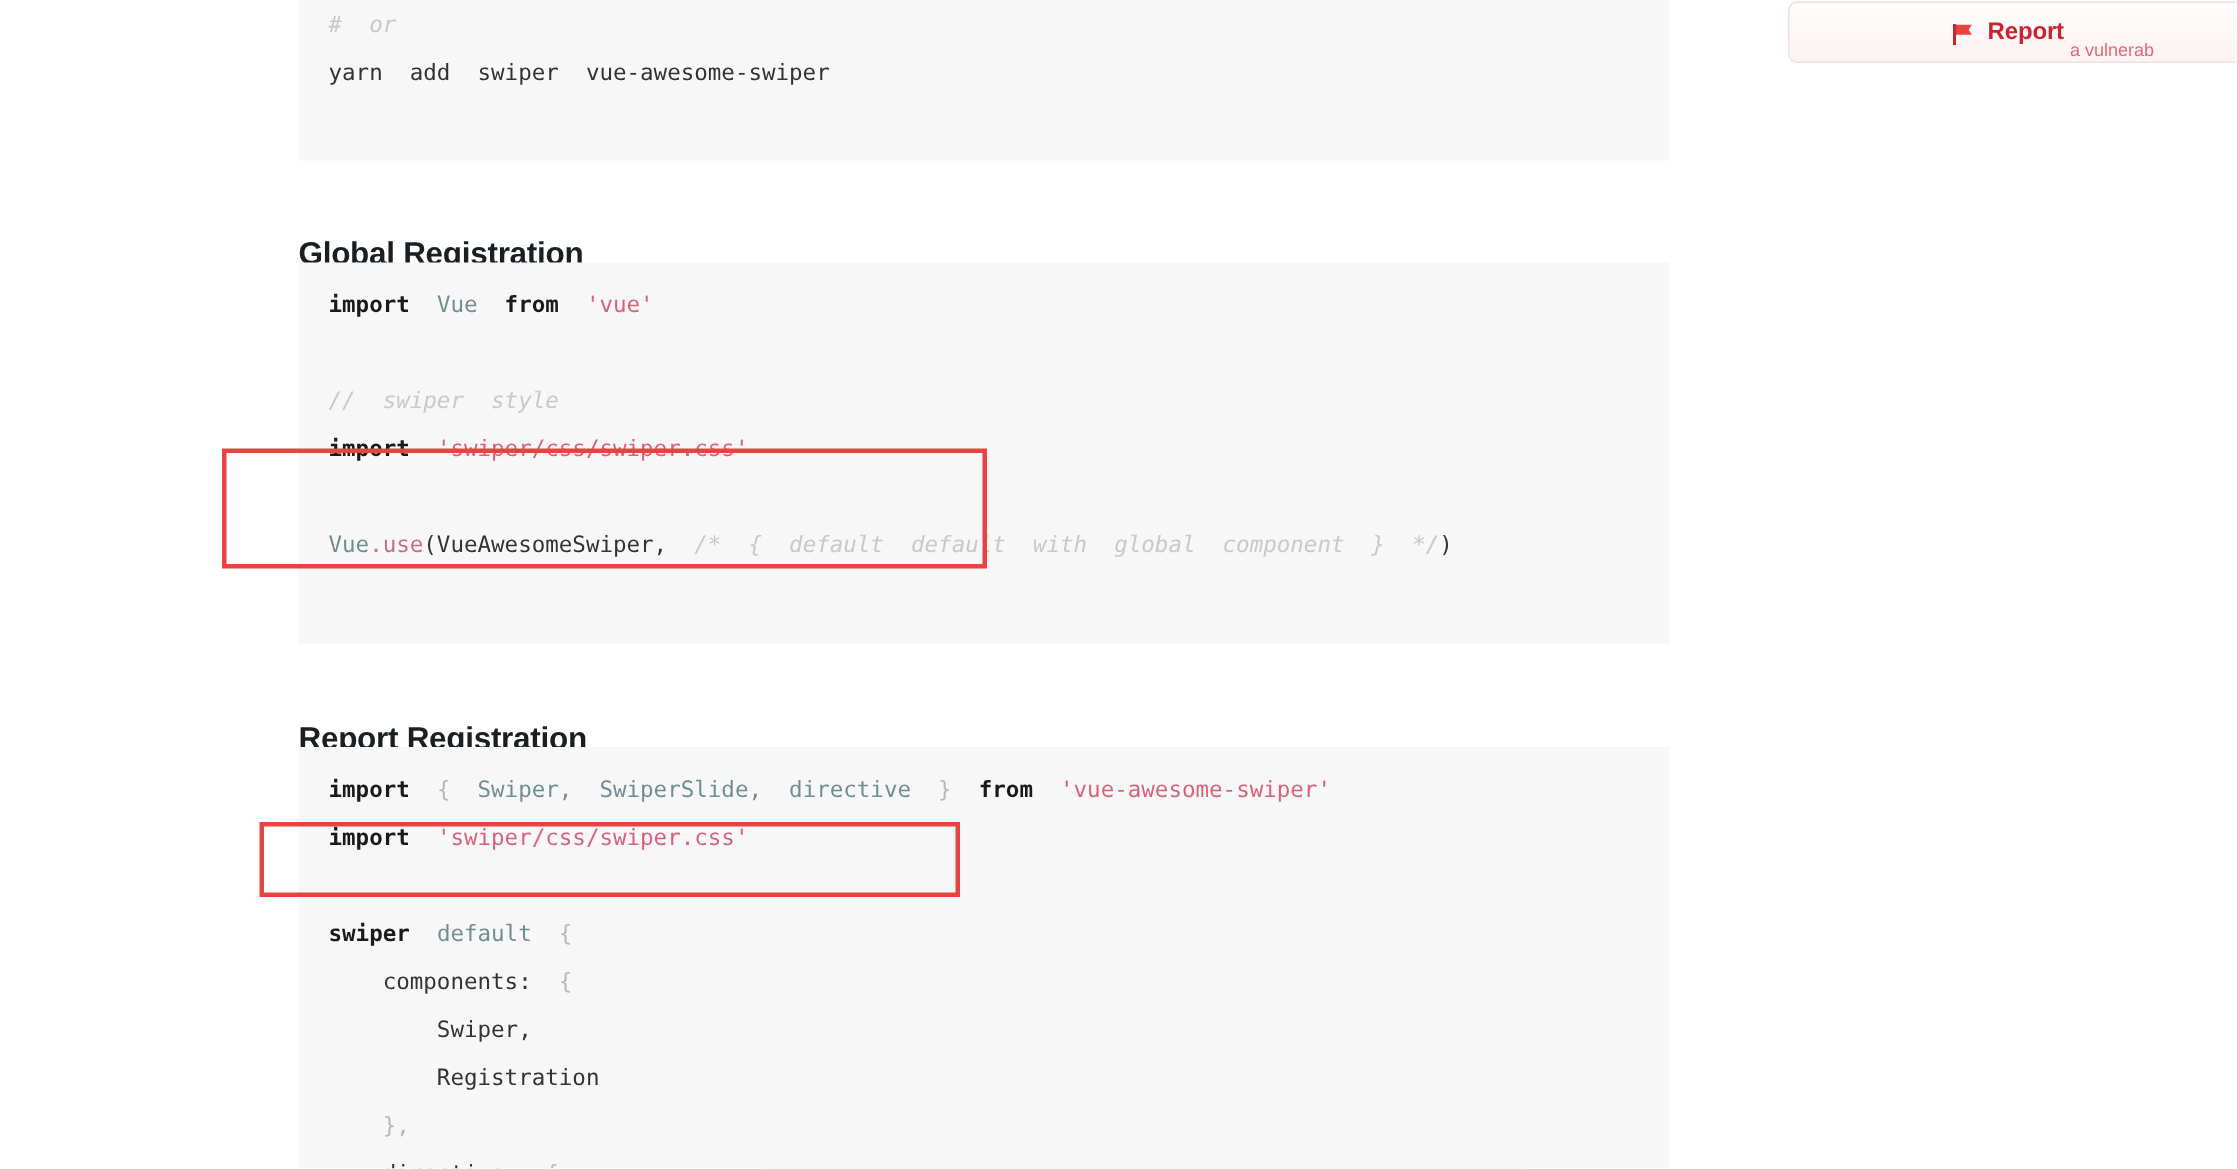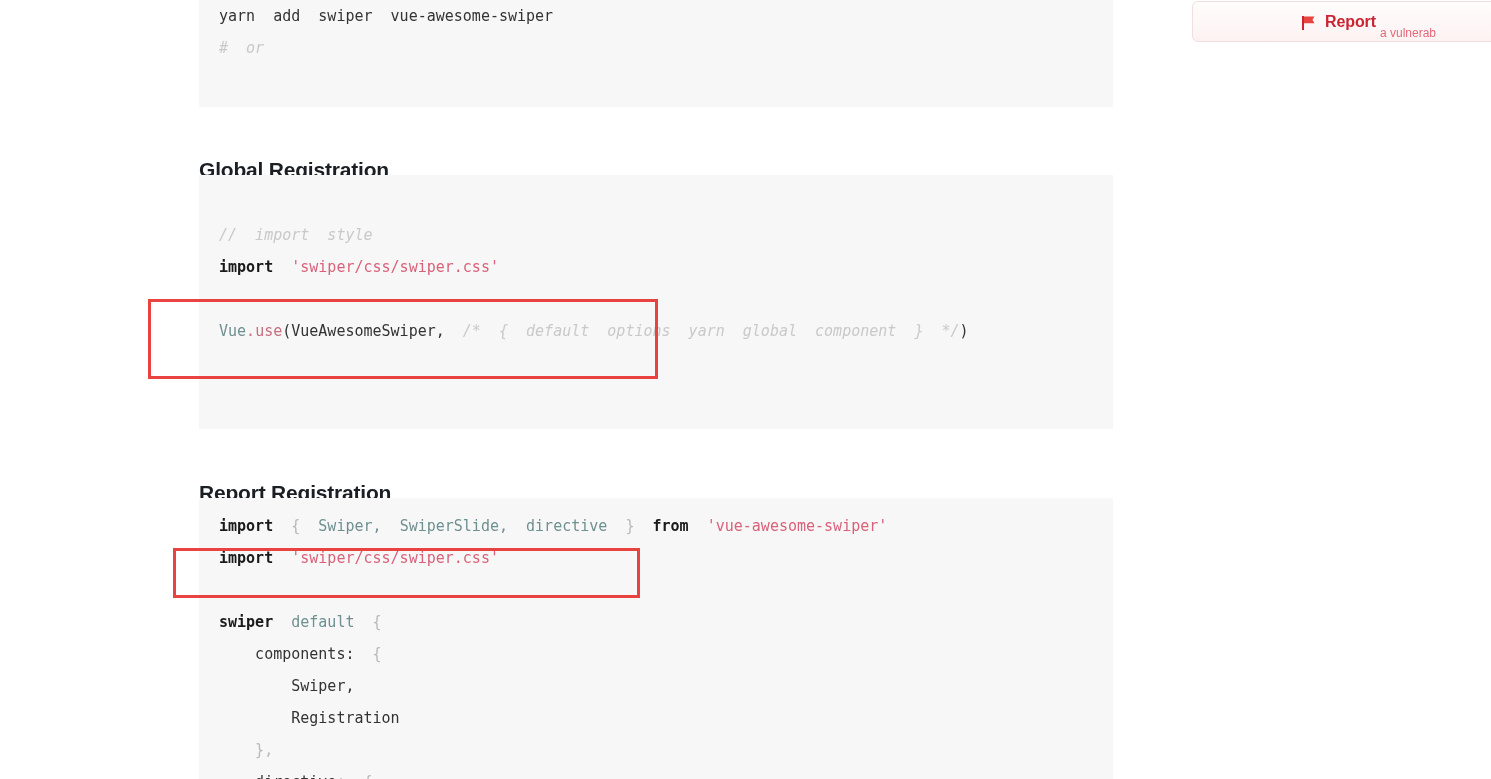--- a/index.html
+++ b/index.html
@@ -127,33 +127,34 @@
         <path d="M2 1 L2 15" stroke="#cb2431" stroke-width="2" fill="none"></path>
         <path d="M3 1.5 L13.5 1.5 L11.5 4.8 L13.5 8.2 L3 8.2 Z" fill="#e8433f"></path>
       </svg>
     </span>
     <span class="report-strong">Report</span>
     <span class="report-rest">a vulnerab</span>
   </div>
 
   <div class="code-block" id="code-install">
     <div class="code-lines">
+        <div class="code-line"><span class="tok-comment">#  or</span></div>
         <div class="code-line"><span class="tok-plain">yarn  add  swiper  vue-awesome-swiper</span></div>
-        <div class="code-line"><span class="tok-comment">#  or</span></div>
       </div>
   </div>
 
   <h2 class="heading" id="heading-global">Global Registration</h2>
   <div class="code-block" id="code-global">
     <div class="code-lines">
+        <div class="code-line"><span class="tok-kw">import</span><span class="tok-plain">  </span><span class="tok-ident">Vue</span><span class="tok-plain">  </span><span class="tok-kw">from</span><span class="tok-plain">  </span><span class="tok-str">'vue'</span></div>
         <div class="code-line">&nbsp;</div>
-        <div class="code-line"><span class="tok-comment">//  import  style</span></div>
+        <div class="code-line"><span class="tok-comment">//  swiper  style</span></div>
         <div class="code-line"><span class="tok-kw">import</span><span class="tok-plain">  </span><span class="tok-str">'swiper/css/swiper.css'</span></div>
         <div class="code-line">&nbsp;</div>
-        <div class="code-line"><span class="tok-ident">Vue</span><span class="tok-prop">.</span><span class="tok-prop">use</span><span class="tok-plain">(VueAwesomeSwiper,  </span><span class="tok-comment">/*  {  default  options  yarn  global  component  }  */</span><span class="tok-plain">)</span></div>
+        <div class="code-line"><span class="tok-ident">Vue</span><span class="tok-prop">.</span><span class="tok-prop">use</span><span class="tok-plain">(VueAwesomeSwiper,  </span><span class="tok-comment">/*  {  default  default  with  global  component  }  */</span><span class="tok-plain">)</span></div>
       </div>
   </div>
 
   <h2 class="heading" id="heading-local">Report Registration</h2>
   <div class="code-block" id="code-local">
     <div class="code-lines">
         <div class="code-line"><span class="tok-kw">import</span><span class="tok-plain">  </span><span class="tok-punc">{</span><span class="tok-plain">  </span><span class="tok-ident">Swiper,</span><span class="tok-plain">  </span><span class="tok-ident">SwiperSlide,</span><span class="tok-plain">  </span><span class="tok-ident">directive</span><span class="tok-plain">  </span><span class="tok-punc">}</span><span class="tok-plain">  </span><span class="tok-kw">from</span><span class="tok-plain">  </span><span class="tok-str">'vue-awesome-swiper'</span></div>
         <div class="code-line"><span class="tok-kw">import</span><span class="tok-plain">  </span><span class="tok-str">'swiper/css/swiper.css'</span></div>
         <div class="code-line">&nbsp;</div>
         <div class="code-line"><span class="tok-kw">swiper</span><span class="tok-plain">  </span><span class="tok-ident">default</span><span class="tok-plain">  </span><span class="tok-punc">{</span></div>

